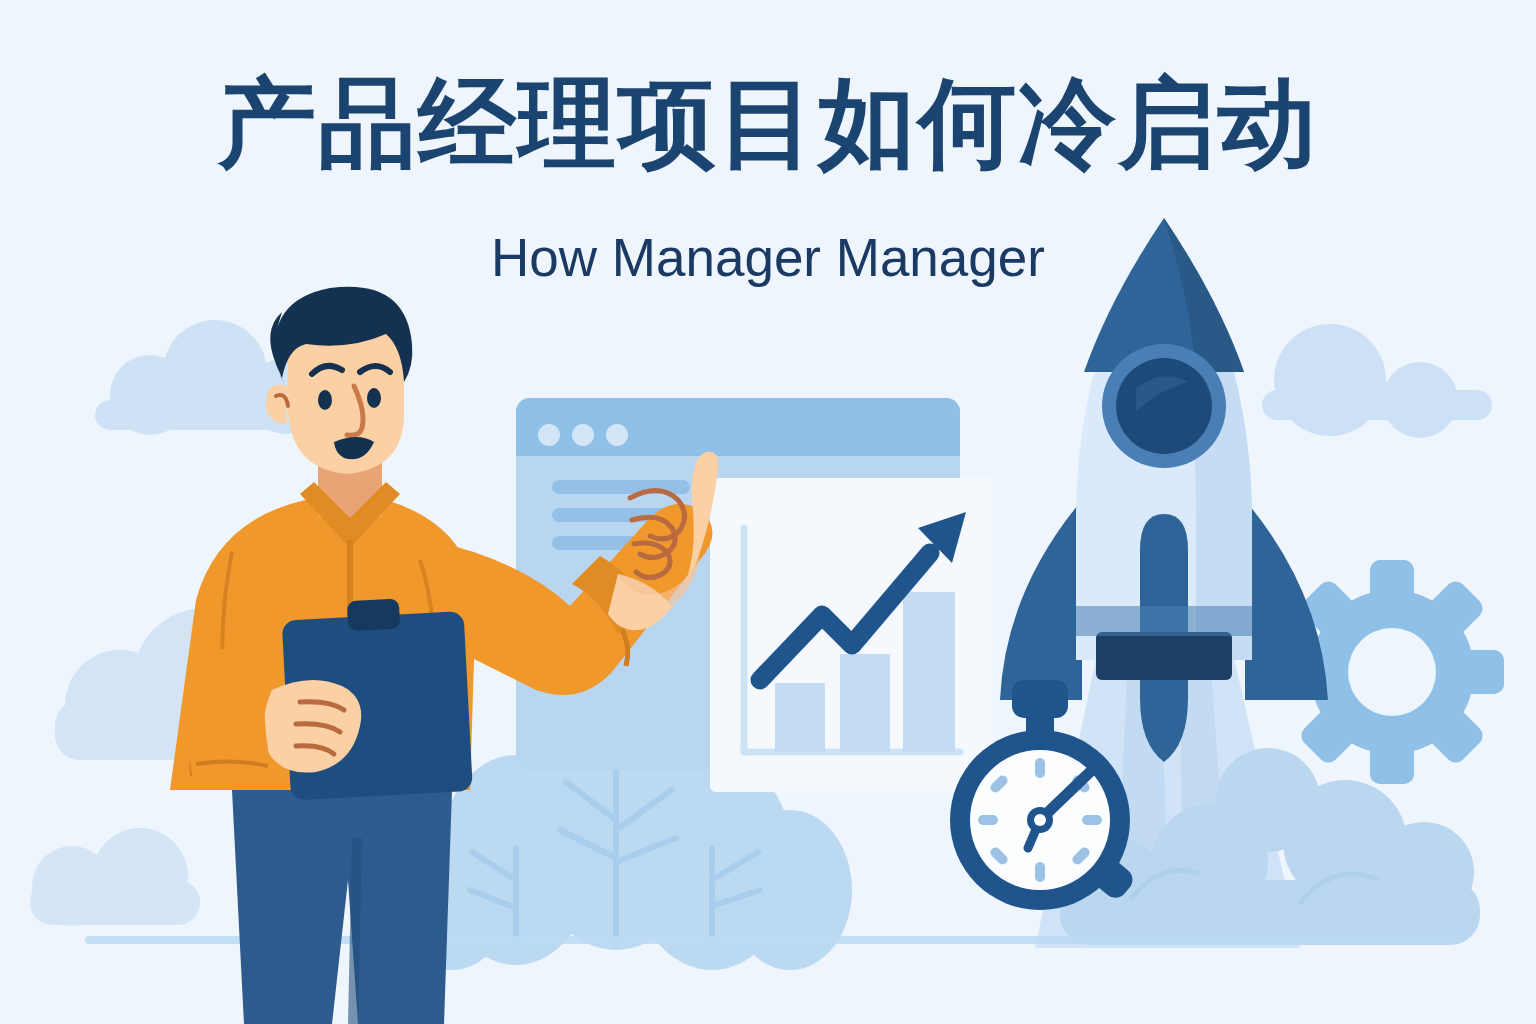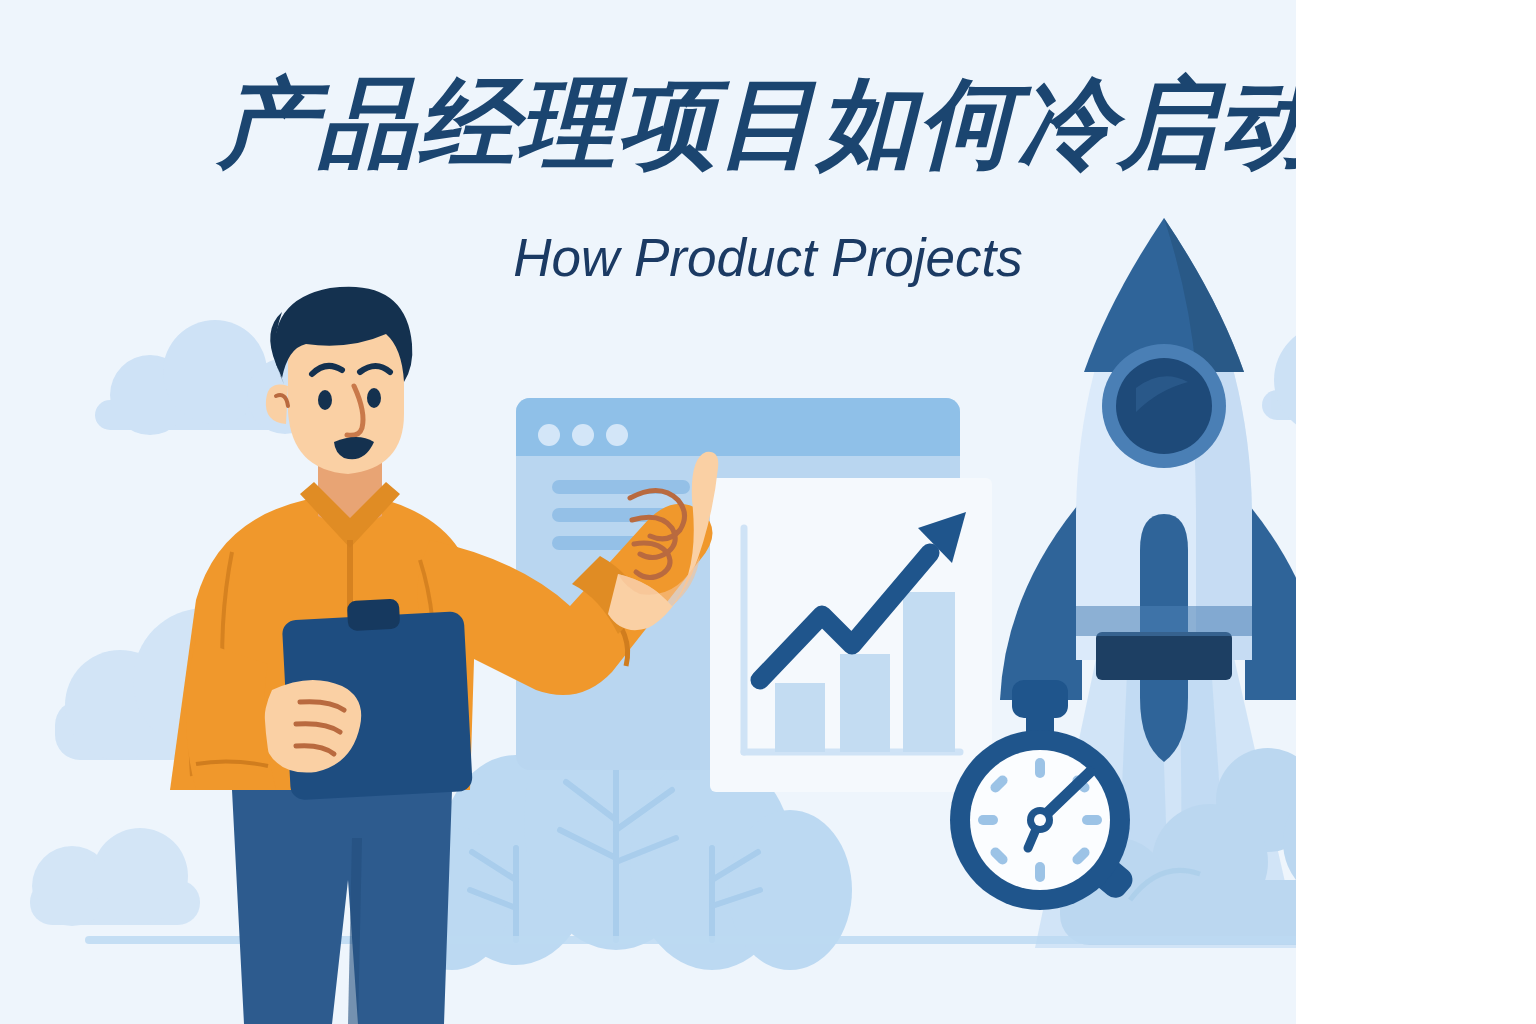--- a/index.html
+++ b/index.html
@@ -6,25 +6,24 @@
   html, body {
     margin: 0;
     padding: 0;
     background: #ffffff;
   }
   body {
     font-family: "Liberation Sans", "DejaVu Sans", sans-serif;
   }
   #poster {
     position: relative;
-    width: 1296px;
+    width: 1536px;
     height: 1024px;
     overflow: hidden;
     background: #eef5fc;
-    font-style: italic;
   }
   #poster .bg-svg,
   #poster .art-svg {
     position: absolute;
     top: 0;
     left: 0;
     width: 1536px;
     height: 1024px;
     display: block;
   }
@@ -337,17 +336,17 @@
         <path d="M196 640 Q176 716 196 790 L276 790 Q258 716 268 664 Z" fill="#f0982c"></path>
         <path d="M196 764 q34 -6 72 2" stroke="#d07d1e" stroke-width="4" fill="none"></path>
       </g>
 
     </g>
   </svg>
 
   <div class="text-layer">
     <div class="title-cn">产品经理项目如何冷启动</div>
     <div class="subtitle-en">
-      <span class="ln line1">How Product Projects</span>
+      <span class="ln line1">How Manager Manager</span>
     </div>
   </div>
 
 </div>
 
 </body></html>

